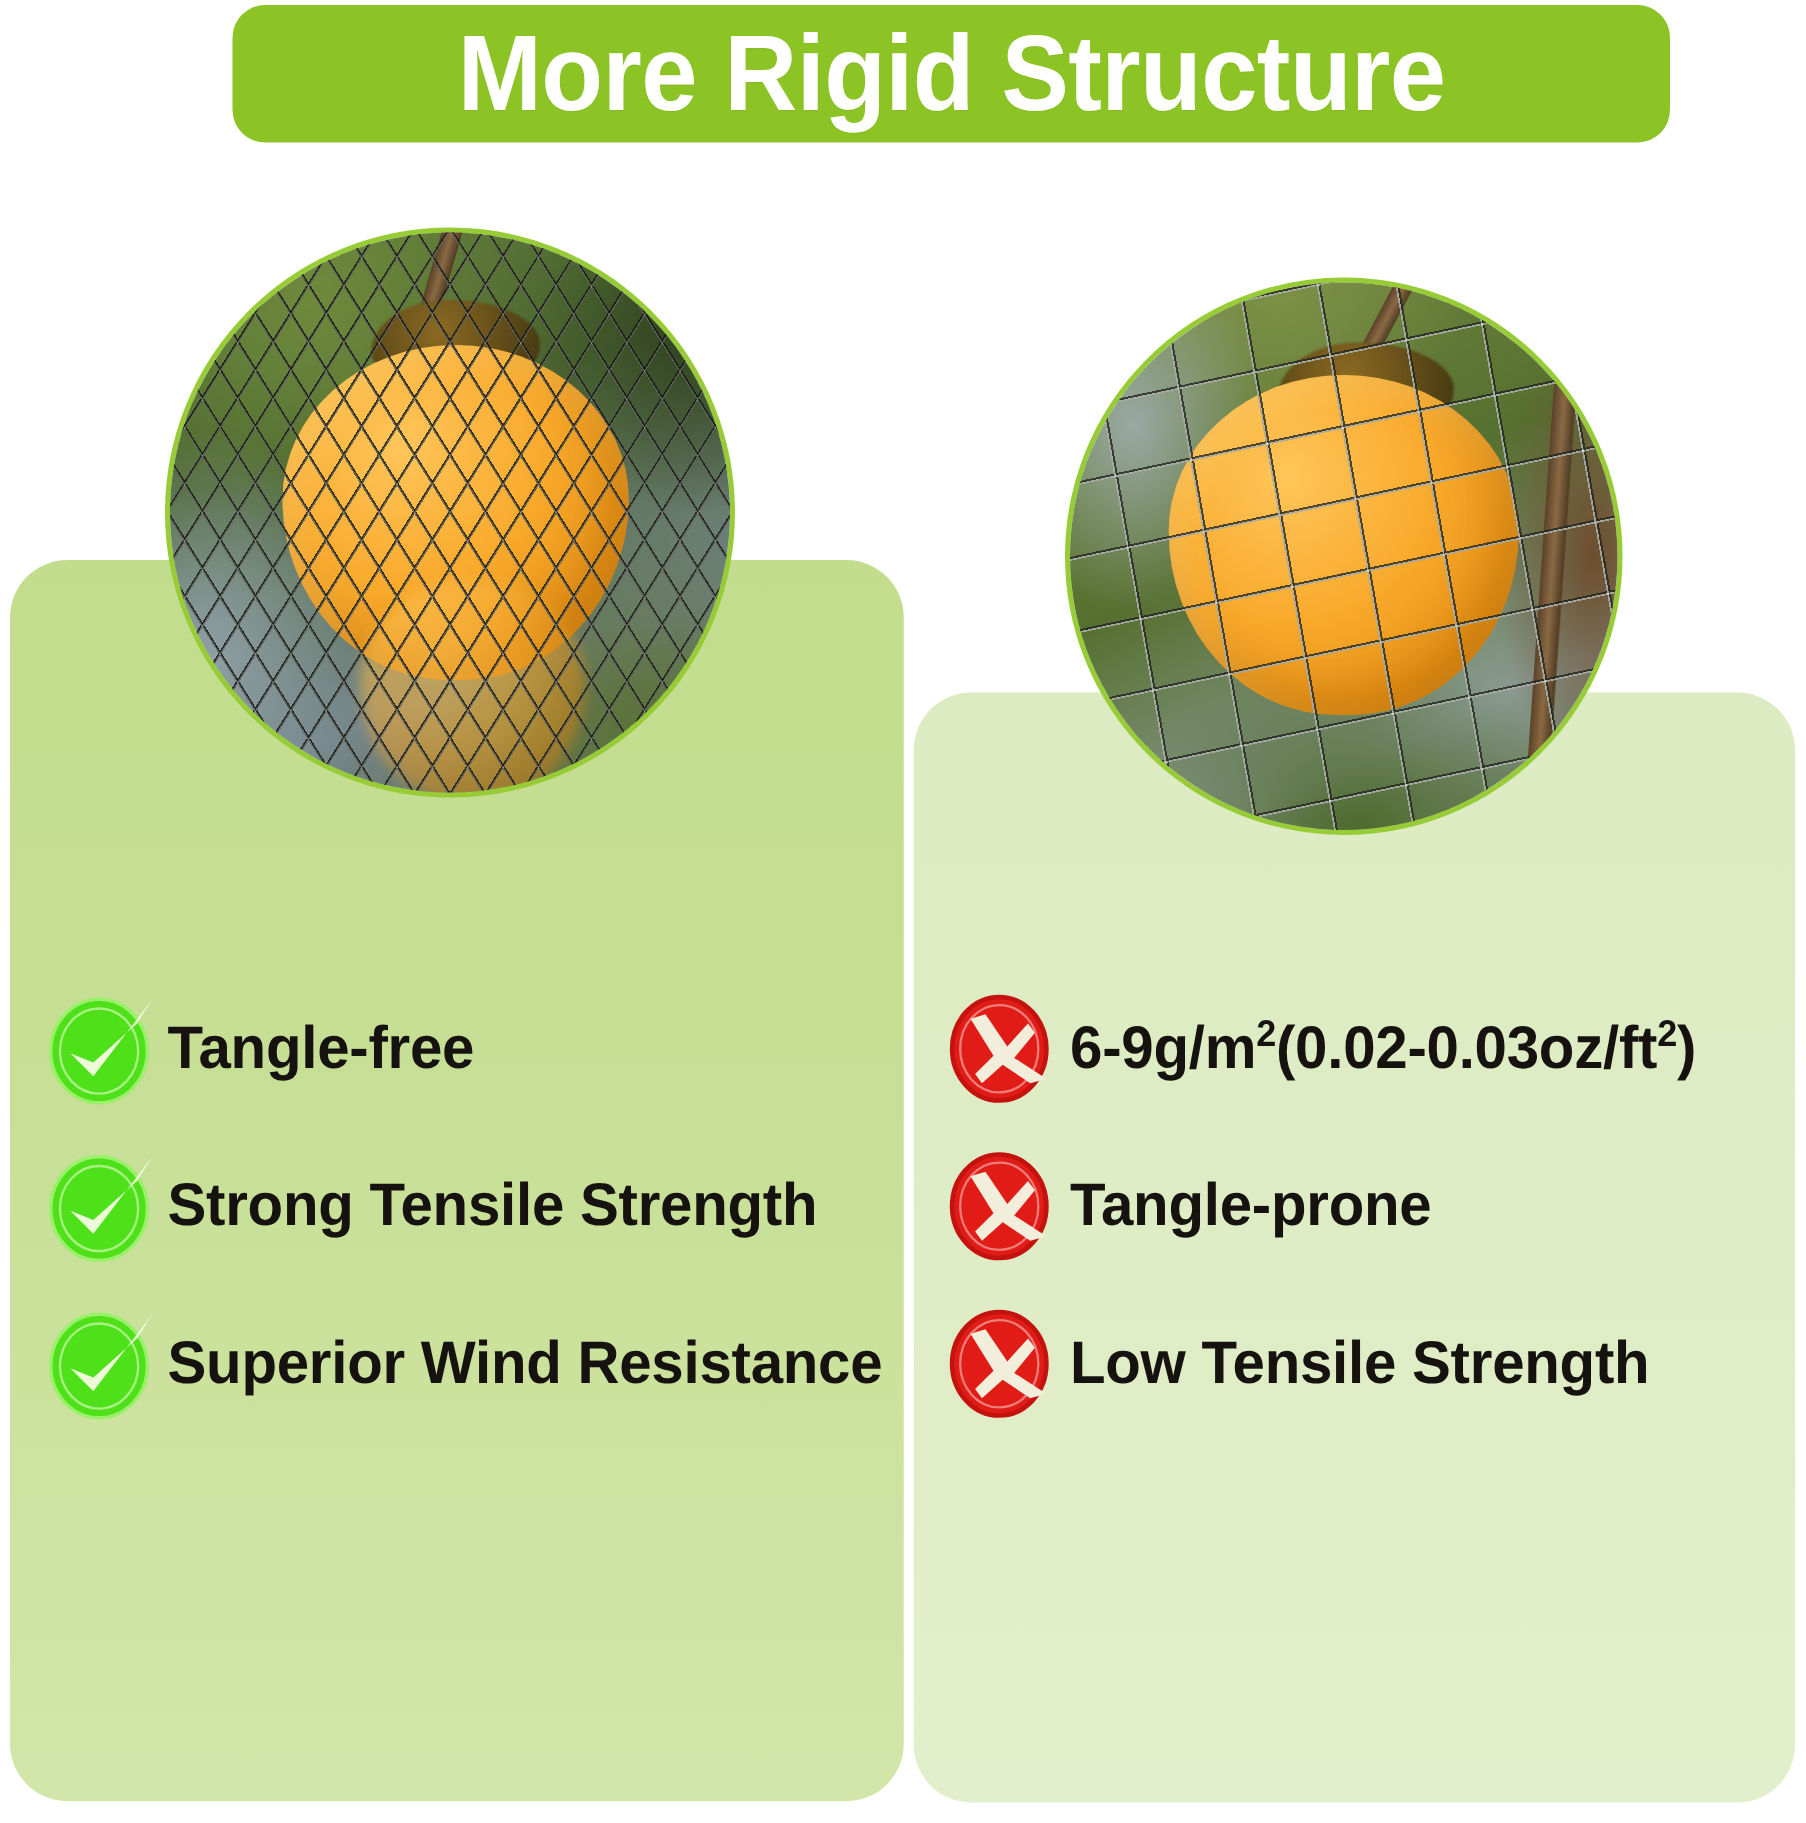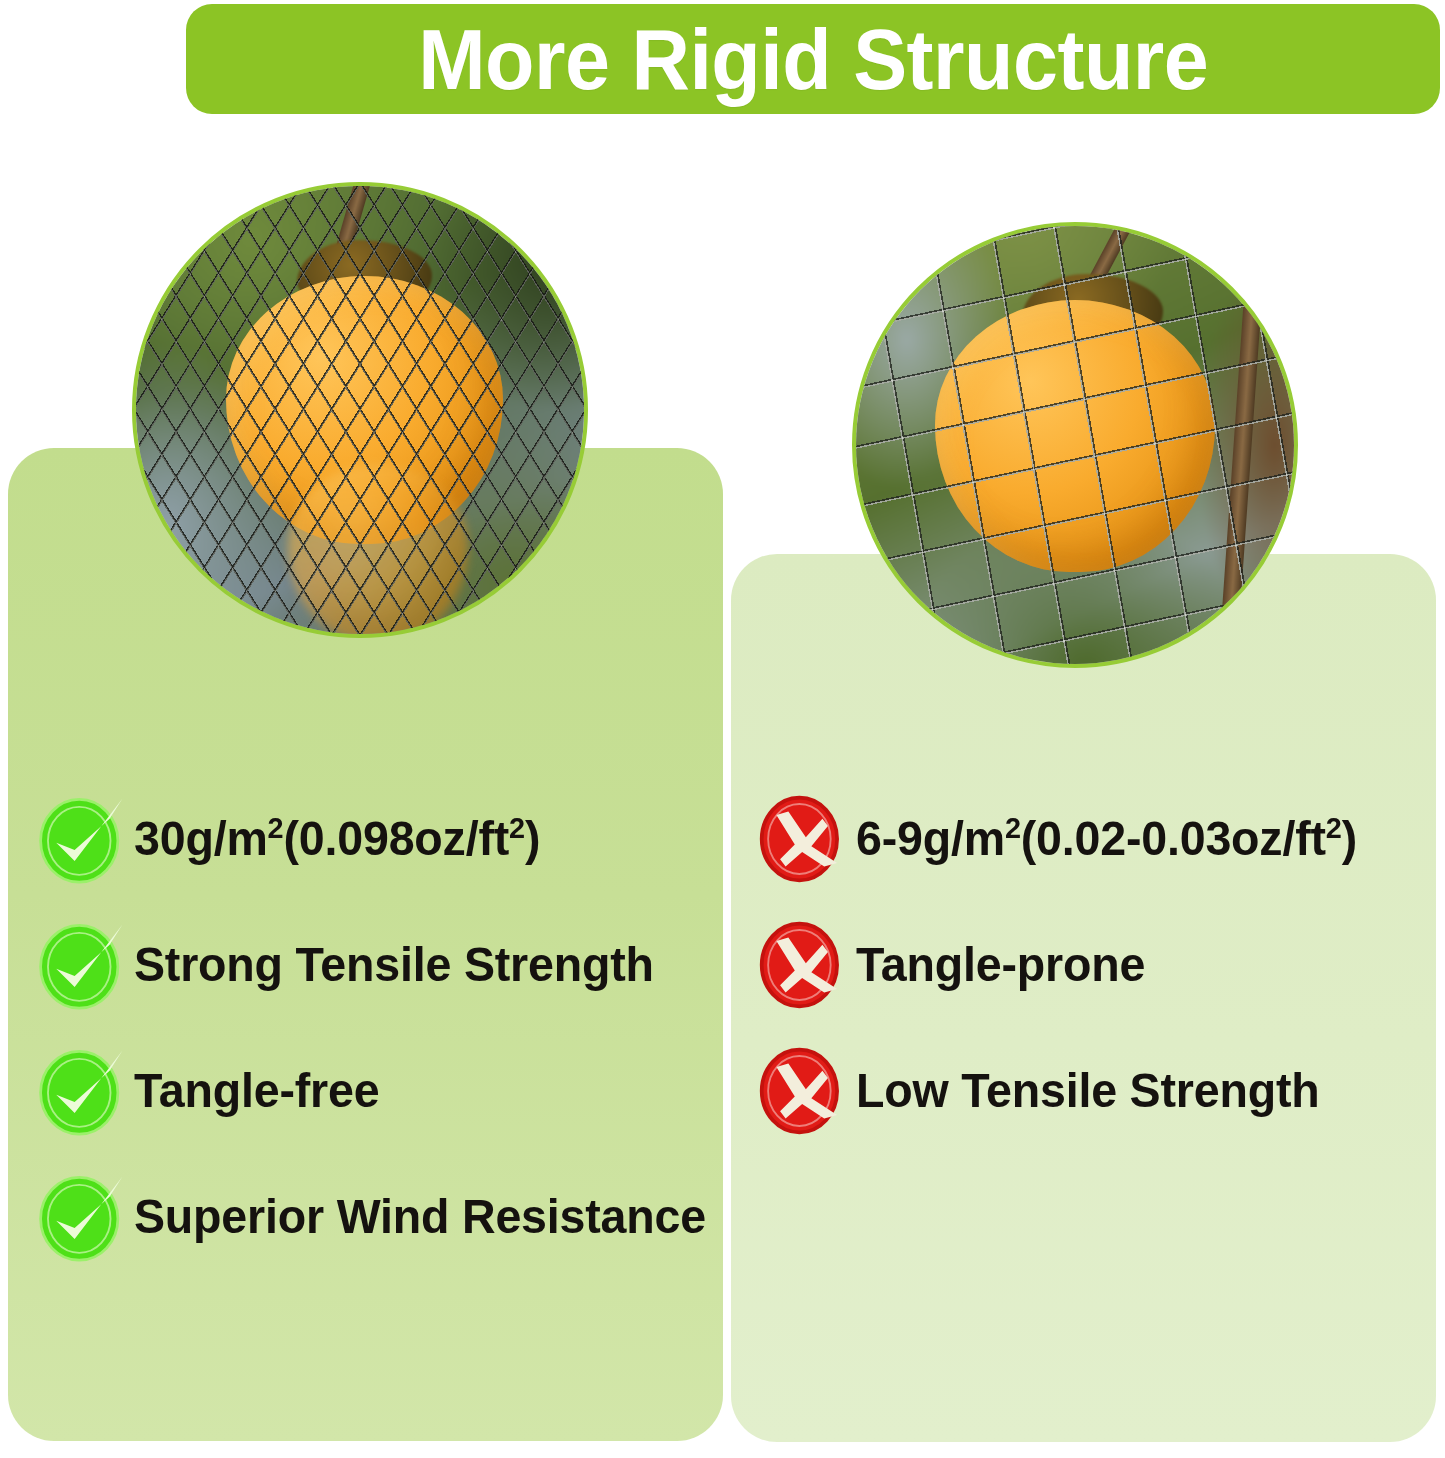--- a/index.html
+++ b/index.html
@@ -13,21 +13,21 @@
     position: relative;
     overflow: hidden;
     font-family: "Liberation Sans", sans-serif;
   }
 
   
   .title-banner {
     position: absolute;
     left: 186px;
     top: 4px;
-    width: 1254px;
+    width: 1150px;
     height: 110px;
     background: #8CC425;
     border-radius: 26px;
     display: flex;
     align-items: center;
     justify-content: center;
   }
   .title-text {
     color: #ffffff;
     font-family: "Liberation Sans Narrow", "Liberation Sans", sans-serif;
@@ -255,32 +255,33 @@
     <div class="branch" style="left:56%;top:-4%;width:15px;height:22%;transform:rotate(28deg);"></div>
     <div class="calyx" style="left:38%;top:11%;width:32%;height:17%;"></div>
     <div class="fruit fruit-right"></div>
     <div class="net-coarse"></div>
     <div class="net-coarse-hi"></div>
   </div>
 </div>
 
 <div class="feature-list list-left">
 
+
+
   <div class="feature-row">
     <span class="feature-icon">
       <svg viewBox="0 0 100 100">
         <ellipse cx="47" cy="52" rx="42" ry="45" fill="#4EE018"></ellipse>
         <ellipse cx="47" cy="52" rx="42" ry="45" fill="none" stroke="#9BF06A" stroke-width="3"></ellipse>
         <ellipse cx="47" cy="52" rx="34" ry="37" fill="none" stroke="#C8F7A8" stroke-width="2" opacity="0.75"></ellipse>
         <path d="M22 54 L42 74 L94 6 L80 28 L42 62 Z" fill="#ECFBD8"></path>
       </svg>
     </span>
-    <span class="feature-label">30g/m<sup>2</sup>(0.098oz/ft<sup>2</sup>)</span>
-  </div>
-
+    <span class="feature-label">Tangle-free</span>
+  </div>
 
   <div class="feature-row">
     <span class="feature-icon">
       <svg viewBox="0 0 100 100">
         <ellipse cx="47" cy="52" rx="42" ry="45" fill="#4EE018"></ellipse>
         <ellipse cx="47" cy="52" rx="42" ry="45" fill="none" stroke="#9BF06A" stroke-width="3"></ellipse>
         <ellipse cx="47" cy="52" rx="34" ry="37" fill="none" stroke="#C8F7A8" stroke-width="2" opacity="0.75"></ellipse>
         <path d="M22 54 L42 74 L94 6 L80 28 L42 62 Z" fill="#ECFBD8"></path>
       </svg>
     </span>
@@ -289,32 +290,20 @@
 
   <div class="feature-row">
     <span class="feature-icon">
       <svg viewBox="0 0 100 100">
         <ellipse cx="47" cy="52" rx="42" ry="45" fill="#4EE018"></ellipse>
         <ellipse cx="47" cy="52" rx="42" ry="45" fill="none" stroke="#9BF06A" stroke-width="3"></ellipse>
         <ellipse cx="47" cy="52" rx="34" ry="37" fill="none" stroke="#C8F7A8" stroke-width="2" opacity="0.75"></ellipse>
         <path d="M22 54 L42 74 L94 6 L80 28 L42 62 Z" fill="#ECFBD8"></path>
       </svg>
     </span>
-    <span class="feature-label">Tangle-free</span>
-  </div>
-
-  <div class="feature-row">
-    <span class="feature-icon">
-      <svg viewBox="0 0 100 100">
-        <ellipse cx="47" cy="52" rx="42" ry="45" fill="#4EE018"></ellipse>
-        <ellipse cx="47" cy="52" rx="42" ry="45" fill="none" stroke="#9BF06A" stroke-width="3"></ellipse>
-        <ellipse cx="47" cy="52" rx="34" ry="37" fill="none" stroke="#C8F7A8" stroke-width="2" opacity="0.75"></ellipse>
-        <path d="M22 54 L42 74 L94 6 L80 28 L42 62 Z" fill="#ECFBD8"></path>
-      </svg>
-    </span>
     <span class="feature-label">Superior Wind Resistance</span>
   </div>
 
 </div>
 
 <div class="feature-list list-right">
 
   <div class="feature-row">
     <span class="feature-icon">
       <svg viewBox="0 0 100 100">

